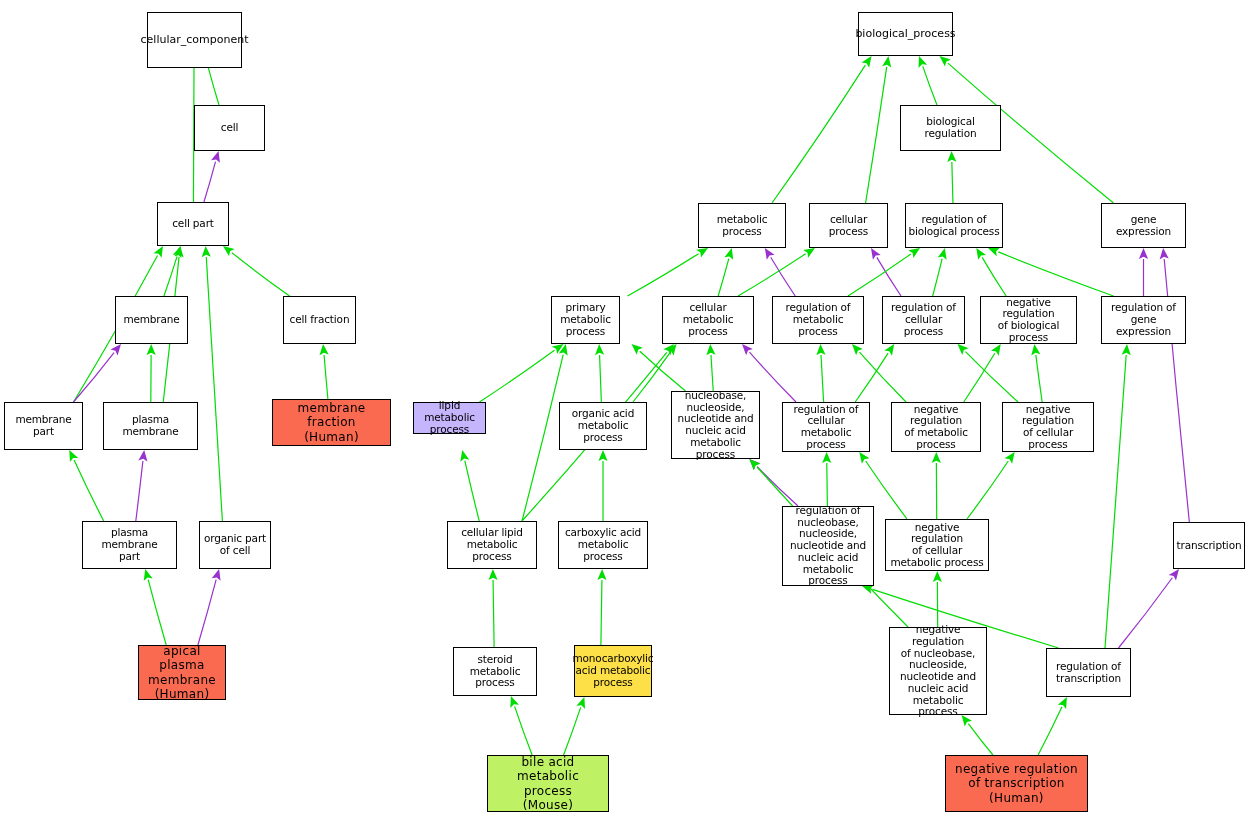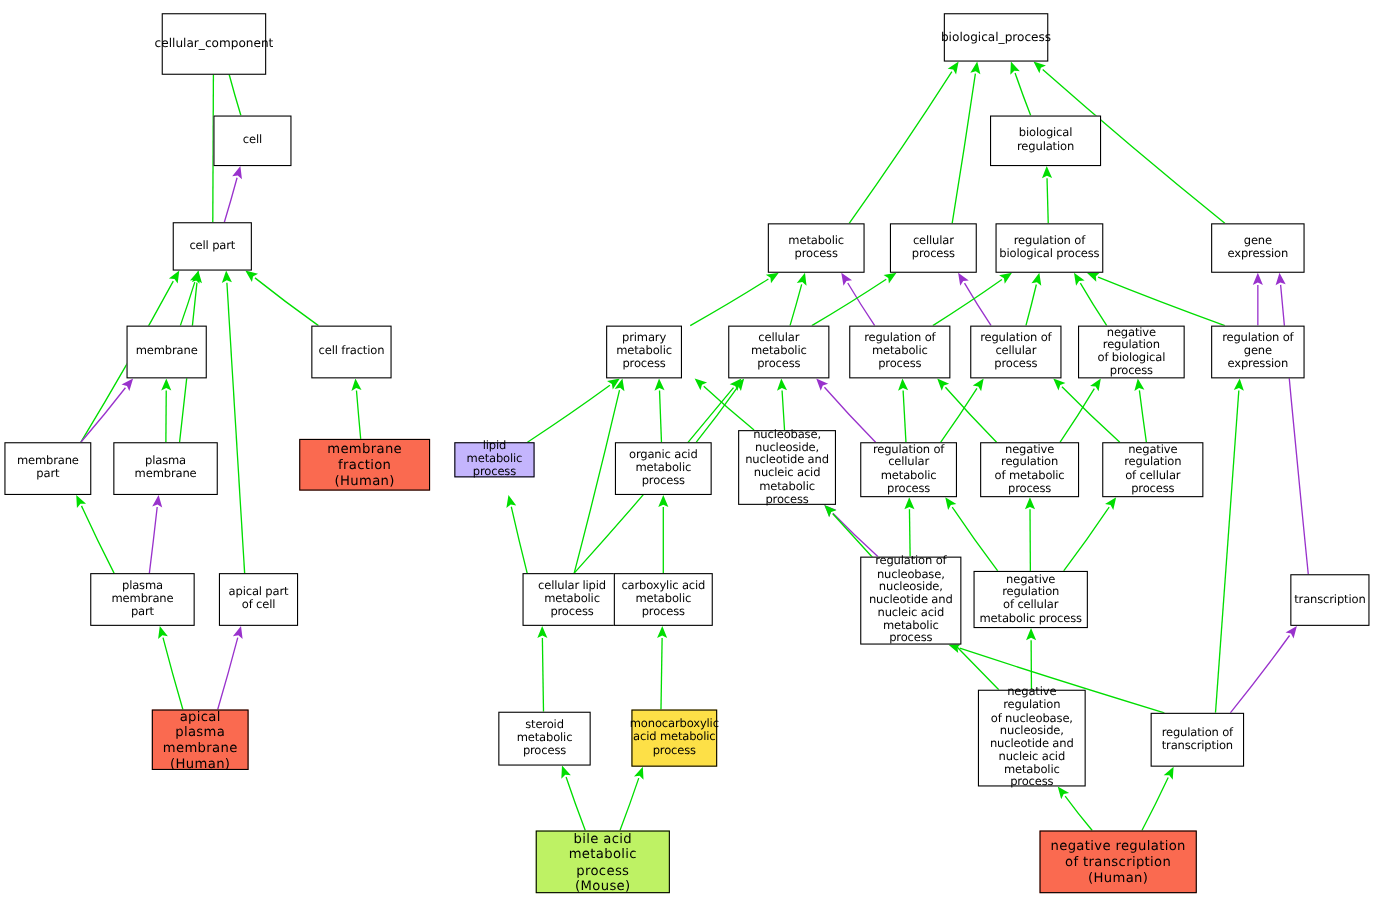--- a/index.html
+++ b/index.html
@@ -335,23 +335,23 @@
 cellular metabolic
 process</div>
     <div class="node" style="left: 891px; top: 402px; width: 90px; height: 50px; background: rgb(255, 255, 255); border-color: rgb(0, 0, 0);">negative regulation
 of metabolic
 process</div>
     <div class="node" style="left: 1002px; top: 402px; width: 92px; height: 50px; background: rgb(255, 255, 255); border-color: rgb(0, 0, 0);">negative regulation
 of cellular
 process</div>
     <div class="node" style="left: 82px; top: 521px; width: 95px; height: 48px; background: rgb(255, 255, 255); border-color: rgb(0, 0, 0);">plasma membrane
 part</div>
-    <div class="node" style="left: 199px; top: 521px; width: 72px; height: 48px; background: rgb(255, 255, 255); border-color: rgb(0, 0, 0);">apical part
+    <div class="node" style="left: 199px; top: 521px; width: 72px; height: 48px; background: rgb(255, 255, 255); border-color: rgb(0, 0, 0);">organic part
 of cell</div>
-    <div class="node" style="left: 447px; top: 521px; width: 90px; height: 48px; background: rgb(255, 255, 255); border-color: rgb(0, 0, 0); margin-left: 28px;">cellular lipid
+    <div class="node" style="left: 447px; top: 521px; width: 90px; height: 48px; background: rgb(255, 255, 255); border-color: rgb(0, 0, 0);">cellular lipid
 metabolic process</div>
     <div class="node" style="left: 558px; top: 521px; width: 90px; height: 48px; background: rgb(255, 255, 255); border-color: rgb(0, 0, 0);">carboxylic acid
 metabolic process</div>
     <div class="node" style="left: 782px; top: 506px; width: 92px; height: 80px; background: rgb(255, 255, 255); border-color: rgb(0, 0, 0);">regulation of
 nucleobase,
 nucleoside,
 nucleotide and
 nucleic acid
 metabolic process</div>
     <div class="node" style="left: 885px; top: 519px; width: 104px; height: 52px; background: rgb(255, 255, 255); border-color: rgb(0, 0, 0);">negative regulation

